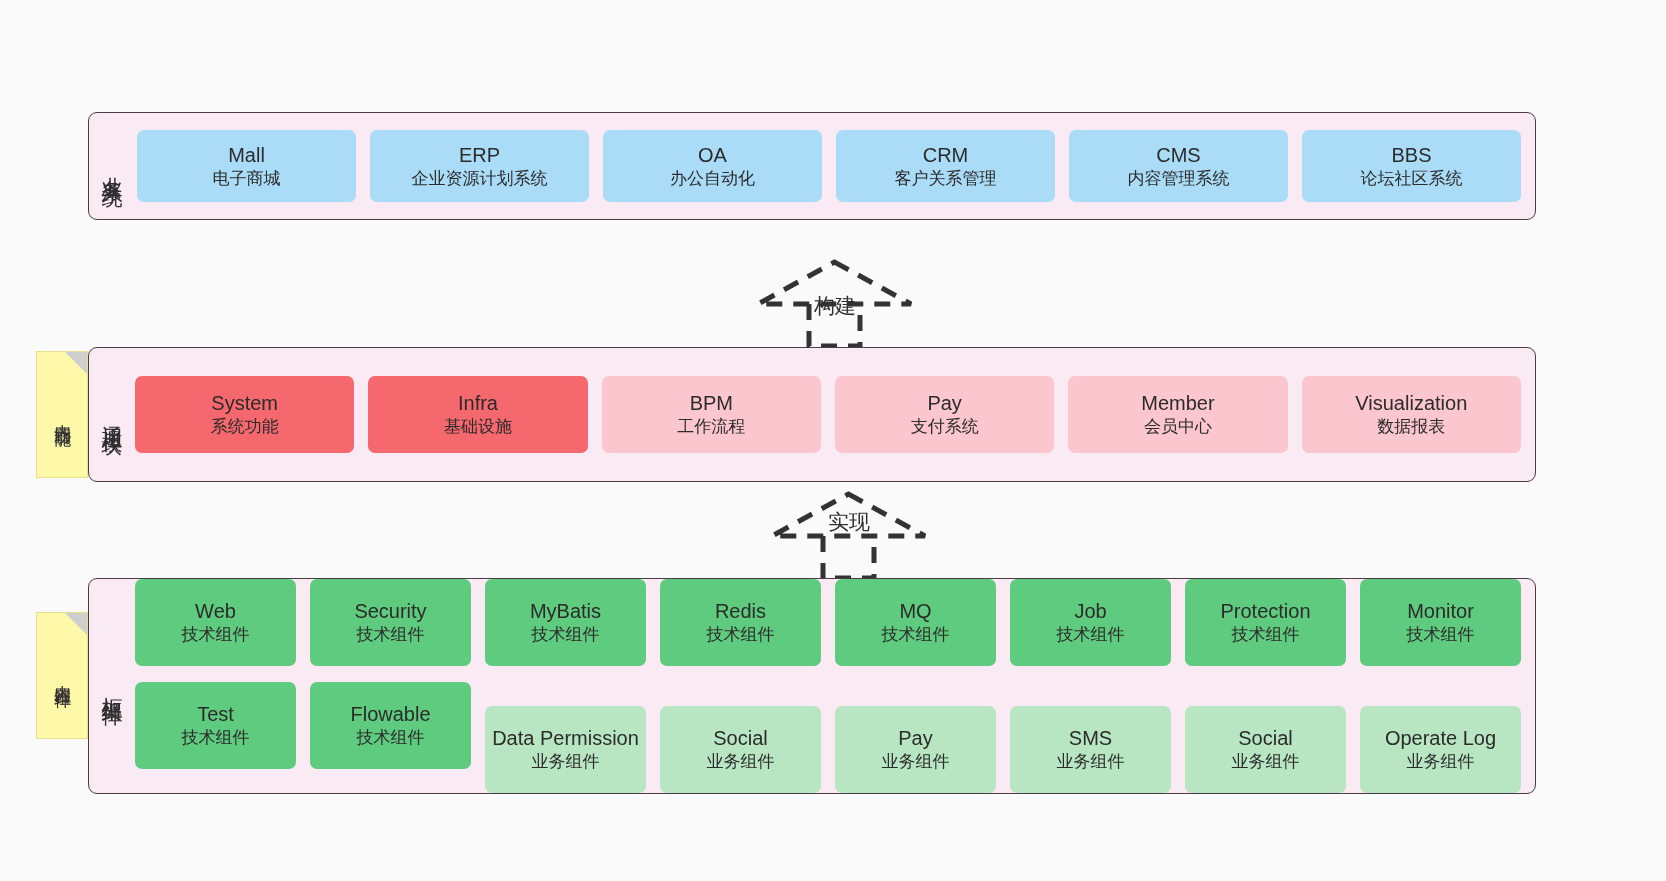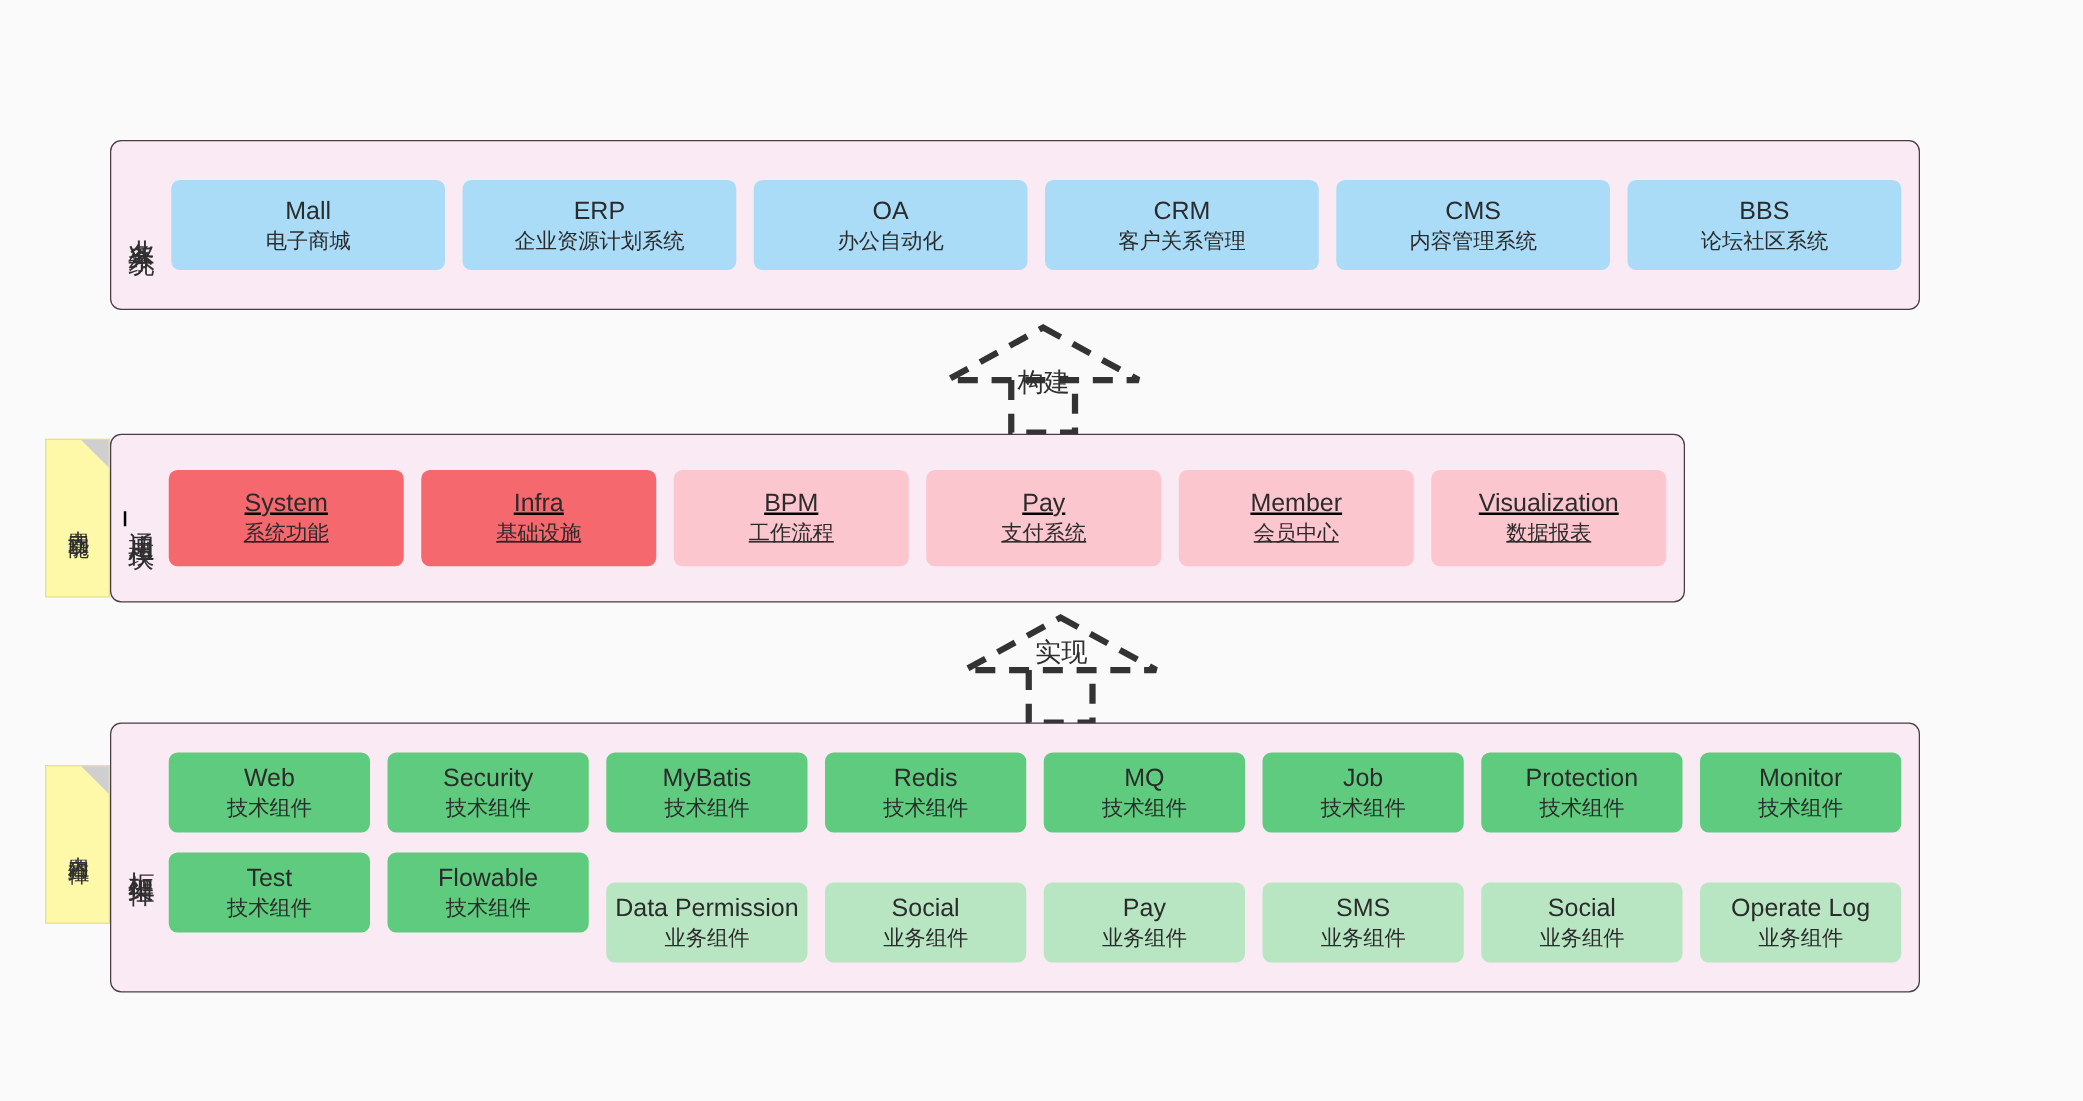--- a/index.html
+++ b/index.html
@@ -89,28 +89,28 @@
   .card .t1 { font-size: 20px; }
   .card .t2 { font-size: 17px; text-align: center; }
 
   .c-blue      { background: #aadcf7; }
   .c-red       { background: #f4686e; }
   .c-pink      { background: #fbc6ce; }
   .c-green     { background: #5fcb7e; }
   .c-lightgreen{ background: #b8e6c2; margin-top: 24px; }
 
   
-  #layer-business  { left: 88px;  top: 112px; width: 1448px; height: 136px; }
-  #layer-common    { left: 88px;  top: 347px; width: 1260px; height: 135px; text-decoration: underline; }
+  #layer-business  { left: 88px;  top: 112px; width: 1448px; height: 108px; }
+  #layer-common    { left: 88px;  top: 347px; width: 1448px; height: 135px; }
   #layer-framework { left: 88px;  top: 578px; width: 1448px; height: 216px; }
 
   #layer-business  .layer-body  { padding-left: 2px; }
   #layer-business  .card { height: 72px; }
   #layer-common    .card { height: 77px; }
-  #layer-framework .card { height: 64px; }
+  #layer-framework .card { height: 87px; }
 
   
   .note {
     position: absolute;
     box-sizing: border-box;
     background: #fdf9a8;
     border: 1px solid #e6e08a;
     display: flex;
     align-items: center;
     justify-content: center;

